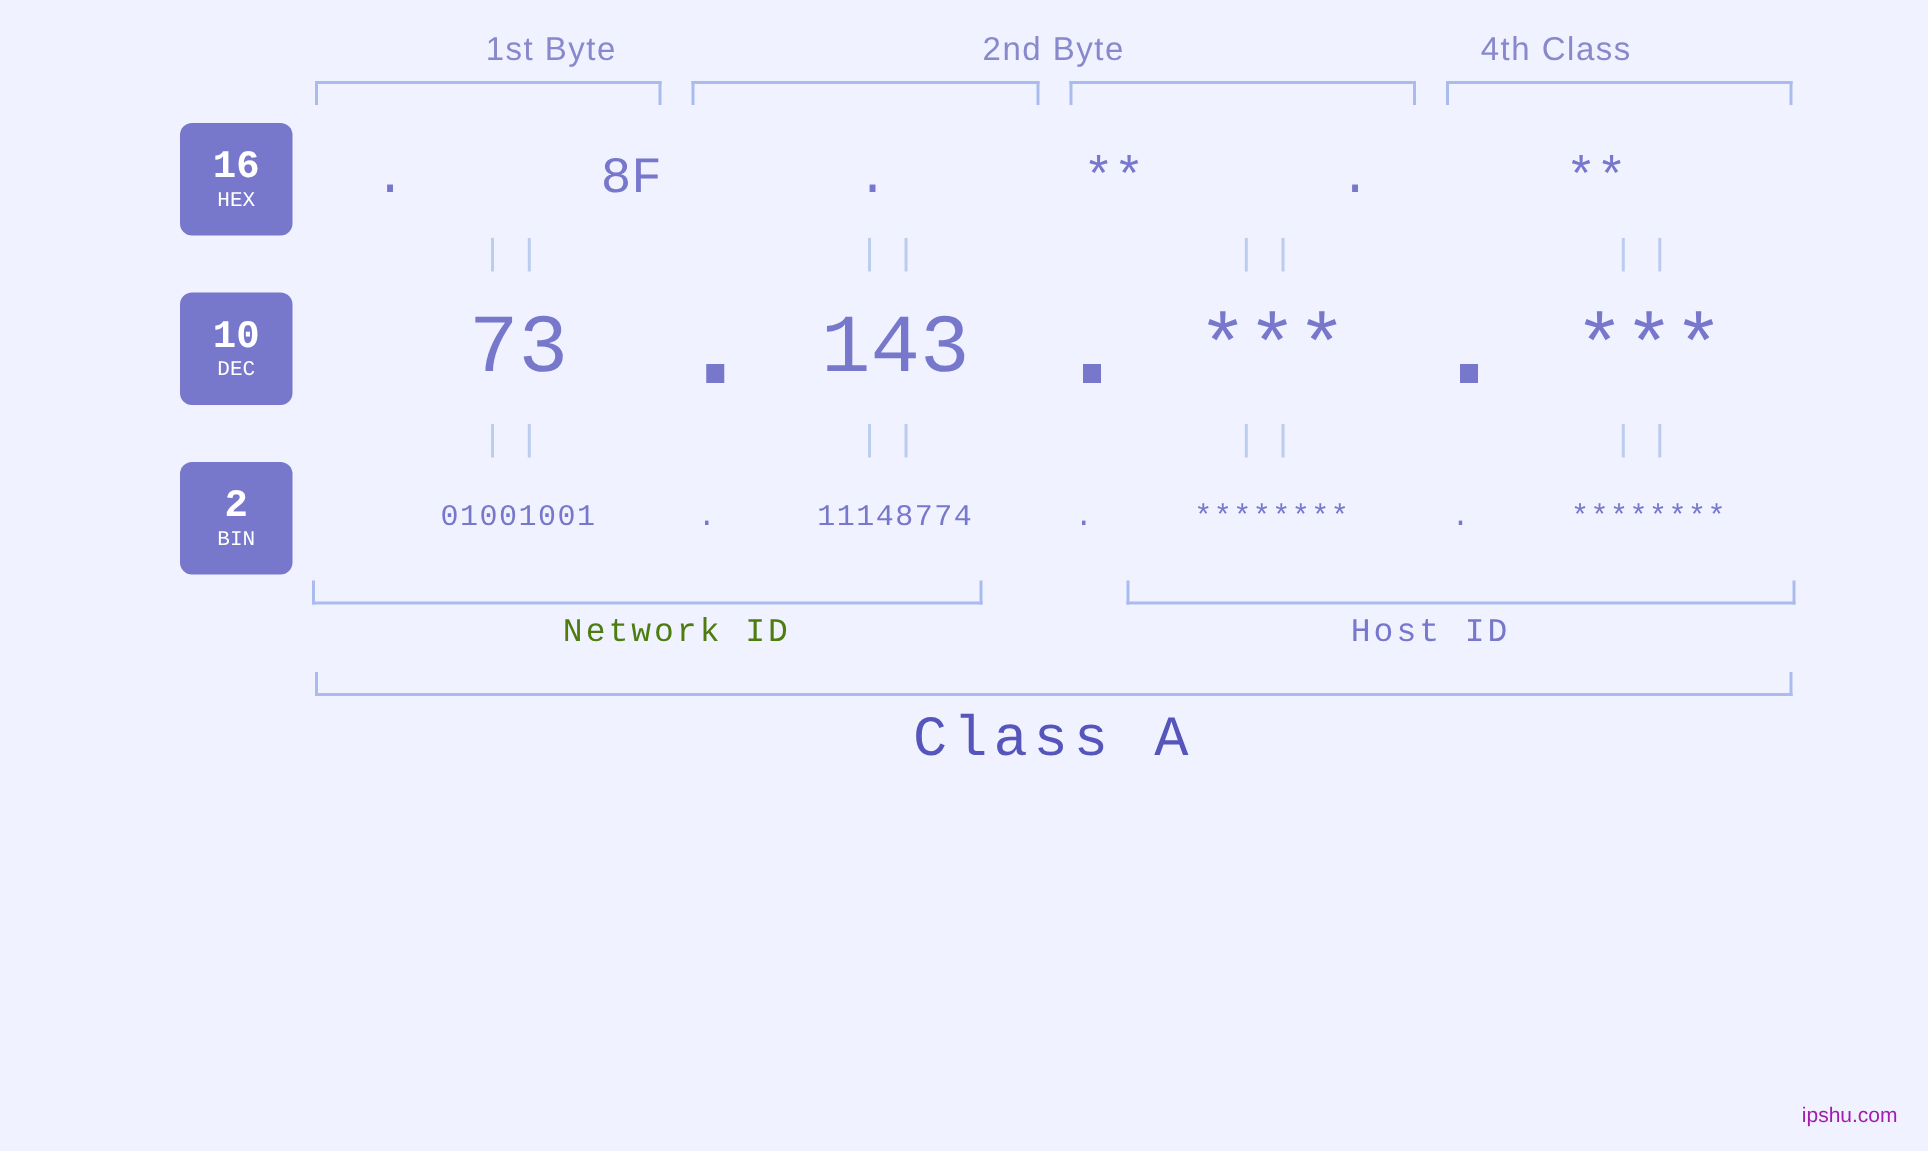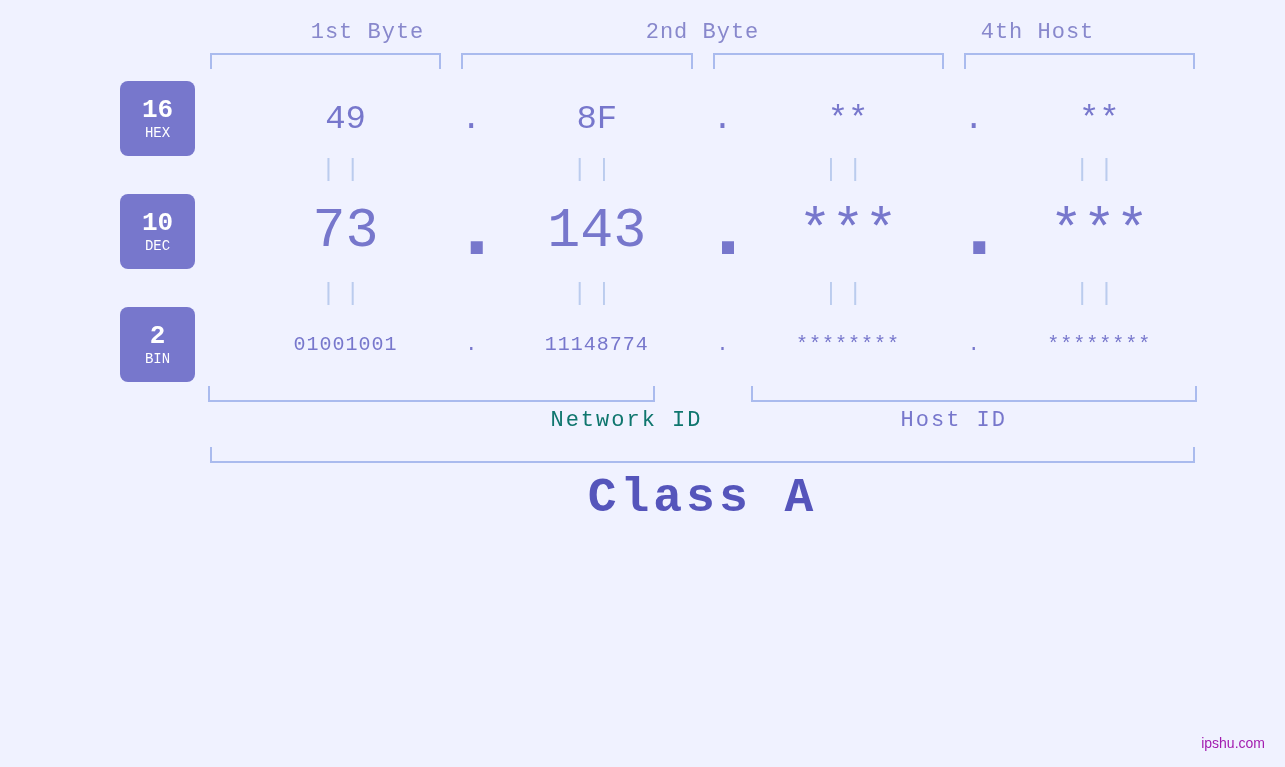--- a/index.html
+++ b/index.html
@@ -29,21 +29,21 @@
       width: 100%;
       margin-top: 20px;
       padding-left: 120px;
     }
 
     .byte-header {
       flex: 1;
       text-align: center;
       color: #8888cc;
       font-size: 22px;
-      font-family: Liberation Mono, monospace;
+      font-family: Liberation Sans, sans-serif;
       font-weight: 400;
       letter-spacing: 1px;
     }
 
     
     .bracket-row {
       display: flex;
       width: 100%;
       padding-left: 120px;
       margin-top: 8px;
@@ -150,39 +150,38 @@
     }
   </style>
 </head>
 <body>
 
 <div class="main-container">
 
   <div class="byte-headers">
     <div class="byte-header">1st Byte</div>
     <div class="byte-header">2nd Byte</div>
-    <div class="byte-header">4th Host</div>
+    <div class="byte-header">4th Class</div>
   </div>
 
   <div class="bracket-row">
     <div class="bracket"></div>
     <div class="bracket"></div>
     <div class="bracket"></div>
     <div class="bracket"></div>
   </div>
 
   <div class="row-with-badge" style="width:100%; margin-top:12px; align-items:center;">
     <div class="badge-wrapper">
       <div class="badge">
         <span class="badge-num">16</span>
         <span class="badge-label">HEX</span>
       </div>
     </div>
     <div class="full-row">
-      <div class="v-cell hex-size">49</div>
       <div class="v-dot dot-hex">.</div>
       <div class="v-cell hex-size">8F</div>
       <div class="v-dot dot-hex">.</div>
       <div class="v-cell hex-size">**</div>
       <div class="v-dot dot-hex">.</div>
       <div class="v-cell hex-size">**</div>
     </div>
   </div>
 
   <div class="row-with-badge" style="width:100%; align-items:center;">
@@ -254,27 +253,27 @@
       <div style="width:40px;"></div>
     </div>
 
     <div style="flex:2; display:flex; align-items:flex-end;">
       <div style="width:40px;"></div>
       <div style="flex:1; margin:0 8px; height:16px; border-bottom:2px solid #aabbee; border-left:2px solid #aabbee; border-right:2px solid #aabbee;"></div>
     </div>
   </div>
 
   <div style="display:flex; width:100%; padding-left:120px; margin-top:6px;">
-    <div style="flex:2; text-align:right; color:#0f766e; font-size:22px; letter-spacing:2px;">Network ID</div>
+    <div style="flex:2; text-align:center; color:#4d7c0f; font-size:22px; letter-spacing:2px;">Network ID</div>
     <div style="flex:2; text-align:center; color:#7777cc; font-size:22px; letter-spacing:2px;">Host ID</div>
   </div>
 
   <div style="display:flex; width:100%; padding-left:120px; margin-top:14px;">
     <div style="flex:1; margin:0 10px; height:16px; border-bottom:2px solid #aabbee; border-left:2px solid #aabbee; border-right:2px solid #aabbee;"></div>
   </div>
 
   <div style="display:flex; width:100%; padding-left:120px; margin-top:8px; justify-content:center;">
-    <div style="color:#5555bb; font-size:48px; font-weight:bold; letter-spacing:4px; font-family:'Courier New',Courier,monospace;">Class A</div>
+    <div style="color:#5555bb; font-size:38px; font-weight:normal; letter-spacing:4px; font-family:'Courier New',Courier,monospace;">Class A</div>
   </div>
 
   <div class="watermark">ipshu.com</div>
 
 </div>
 
 </body></html>

